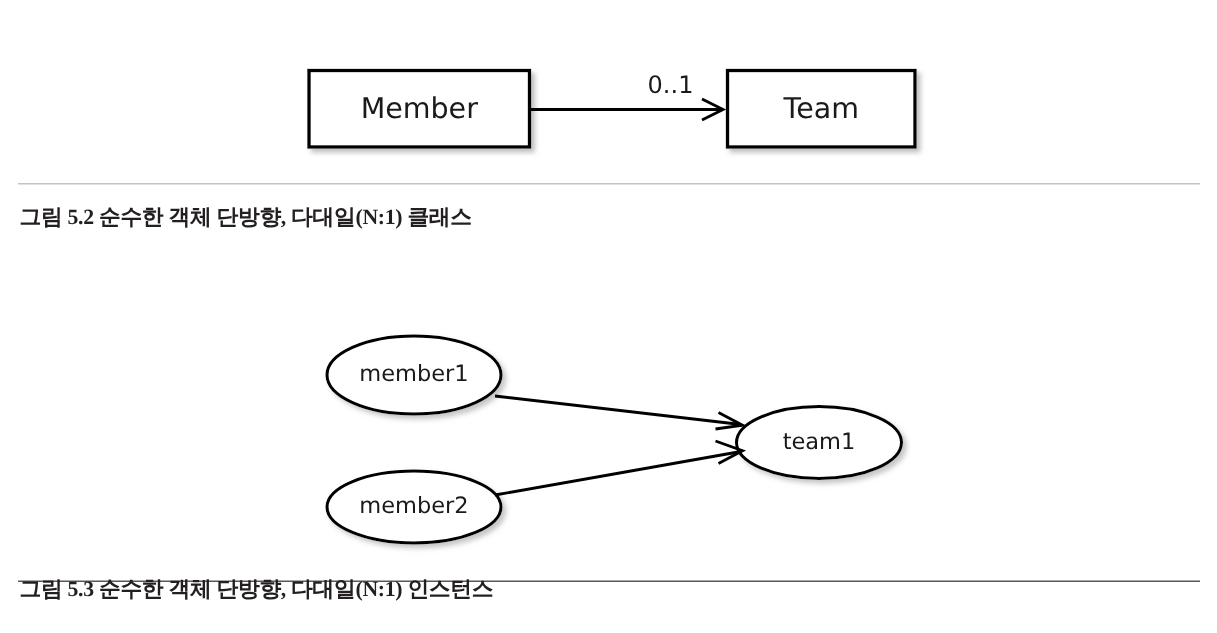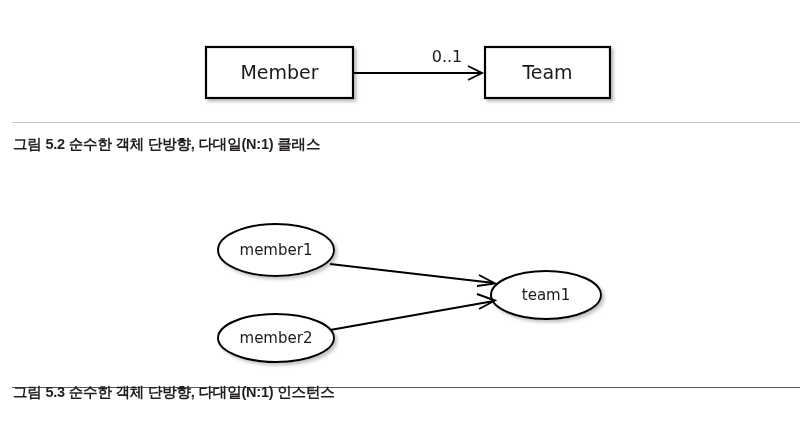--- a/index.html
+++ b/index.html
@@ -29,21 +29,21 @@
     border-top: 1px solid #58585b;
   }
   .caption {
     position: absolute;
     left: 13px;
     font-size: 14.5px;
     font-weight: bold;
     letter-spacing: -0.2px;
     color: #231f20;
     white-space: nowrap;
-    font-family: Liberation Sans, sans-serif;
+    font-family: Liberation Serif, serif;
   }
   
   #fig1-svg { position: absolute; left: 0; top: 0; }
   #rule1 { left: 12px; top: 122px; width: 788px; }
   #caption1 { top: 135px; }
   #fig2-svg { position: absolute; left: 0; top: 195px; }
   #rule2 { left: 12px; top: 387px; width: 788px; }
   #caption2 { top: 383px; }
   text.node-label {
     font-family: "DejaVu Sans", "Liberation Sans", sans-serif;

